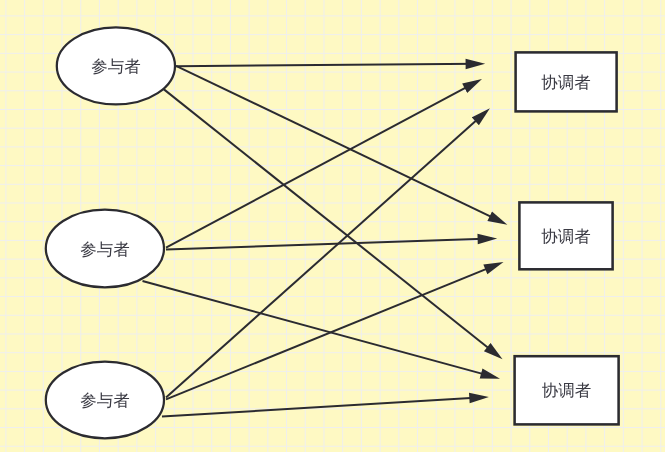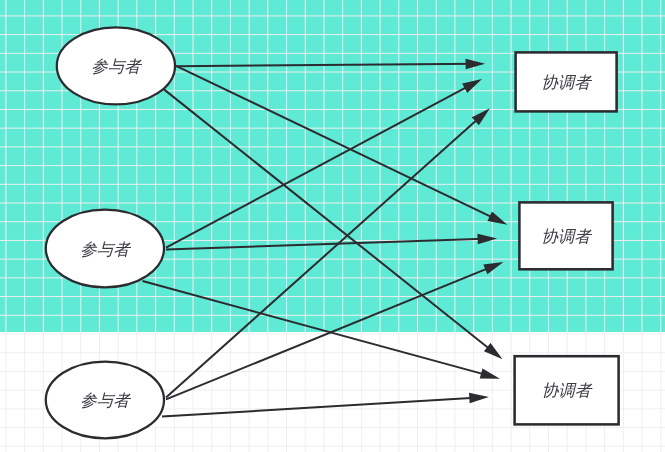--- a/index.html
+++ b/index.html
@@ -1,20 +1,20 @@
 <!DOCTYPE html>
 <html><head>
 <meta charset="utf-8">
 <style>
   html,body{margin:0;padding:0;}
   body{
     width:665px;height:452px;overflow:hidden;background:#ffffff;
     font-family:"Liberation Sans","DejaVu Sans",sans-serif;
   }
-  #canvas{position:relative;width:665px;height:332px;background:#5eead4;font-style:italic;}
+  #canvas{position:relative;width:665px;height:452px;background:#fef9c3;}
   #grid{position:absolute;left:0;top:0;}
   #diagram{position:absolute;left:0;top:0;}
   .node-label{
     font-size:16.5px;
     fill:#3b3b44;
     font-family:"Liberation Sans","DejaVu Sans",sans-serif;
     -webkit-font-smoothing:antialiased;
     text-rendering:geometricPrecision;
   }
   #diagram{will-change:transform;}

